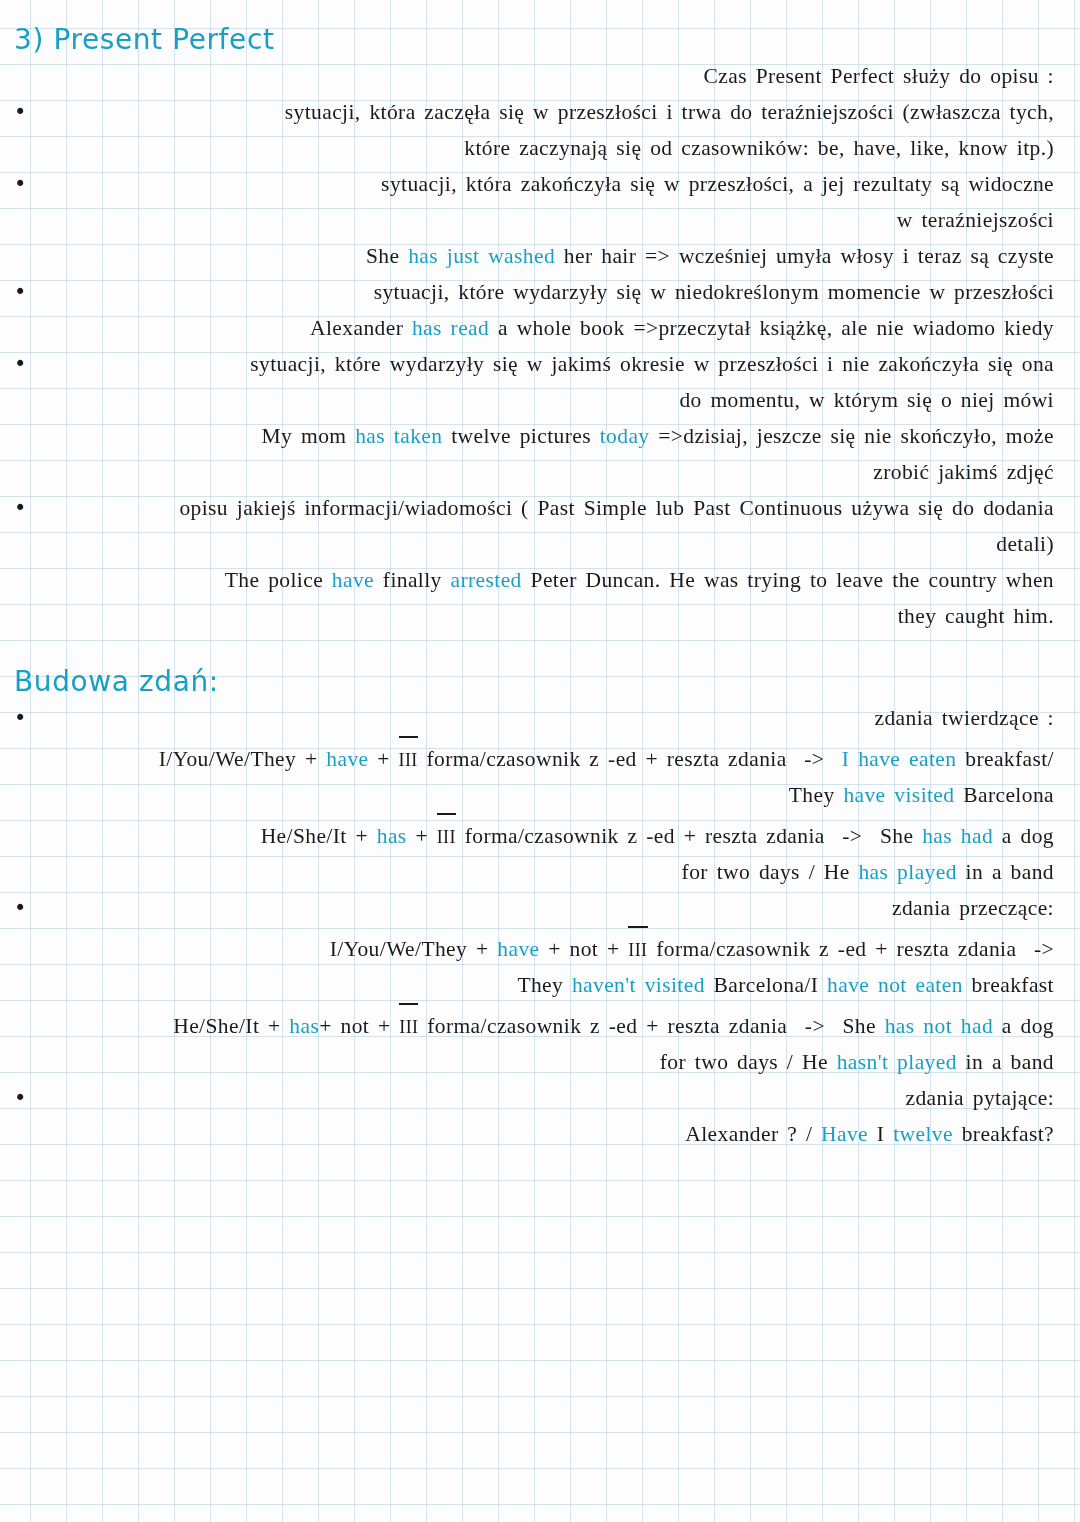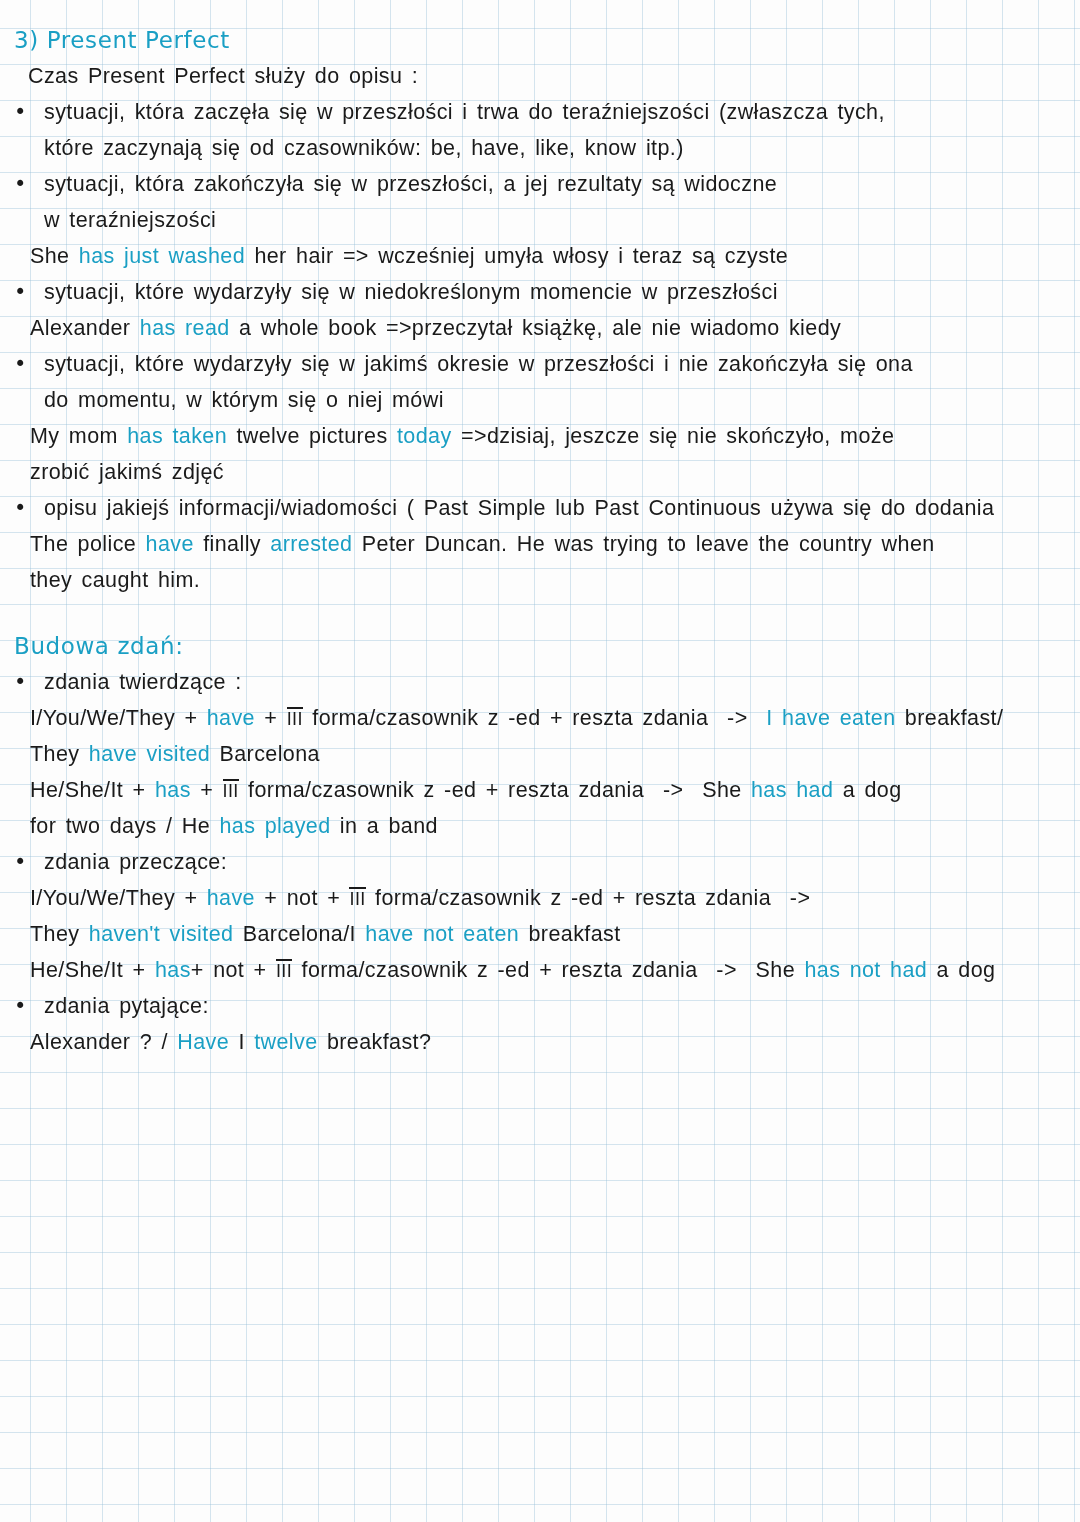--- a/index.html
+++ b/index.html
@@ -22,34 +22,35 @@
     background-position: -6px -8px;
     overflow: hidden;
   }
   .sheet {
     position: absolute;
     inset: 0;
     padding: 22px 26px 0 14px;
     box-sizing: border-box;
   }
   .line {
-    font-family: Liberation Sans, sans-serif;
+    font-family: Liberation Serif, serif;
     color: #1a1a1a;
     font-size: 21.5px;
     line-height: 36px;
     letter-spacing: 0.4px;
     white-space: pre-wrap;
     word-spacing: 3px;
+    text-align: right;
   }
   .hl {
     color: #1a9fc4;
   }
   .head {
     color: #1a9fc4;
-    font-size: 23px;
+    font-size: 28px;
     line-height: 36px;
     letter-spacing: 0.6px;
   }
   .bullet-row {
     display: flex;
     align-items: flex-start;
   }
   .bullet {
     flex: 0 0 auto;
     width: 16px;
@@ -63,21 +64,21 @@
     margin-left: 14px;
   }
   .indent {
     padding-left: 16px;
   }
   .gap {
     height: 30px;
   }
   .roman {
     border-top: 2px solid #1a1a1a;
-    padding-top: 0px;
+    padding-top: 12px;
     display: inline-block;
     line-height: 20px;
     font-size: 18px;
   }
 </style>
 </head>
 <body>
 
 <div class="page">
   <div class="sheet">
@@ -115,20 +116,21 @@
             <div class="line">sytuacji, które wydarzyły się w jakimś okresie w przeszłości i nie zakończyła się ona</div>
             <div class="line">do momentu, w którym się o niej mówi</div>
           </div>
         </div>
         <div class="line indent"><span>My mom </span><span class="hl">has taken</span><span> twelve pictures </span><span class="hl">today</span><span> =&gt;dzisiaj, jeszcze się nie skończyło, może</span></div>
         <div class="line indent">zrobić jakimś zdjęć</div>
         <div class="bullet-row">
           <div class="bullet">•</div>
           <div class="bullet-body">
             <div class="line">opisu jakiejś informacji/wiadomości ( Past Simple lub Past Continuous używa się do dodania</div>
+            <div class="line">detali)</div>
           </div>
         </div>
         <div class="line indent"><span>The police </span><span class="hl">have</span><span> finally </span><span class="hl">arrested</span><span> Peter Duncan. He was trying to leave the country when</span></div>
         <div class="line indent">they caught him.</div>
       </div>
 
     <div class="gap"></div>
 
     <div class="head">Budowa zdań:</div>
 
@@ -141,20 +143,21 @@
         <div class="line indent"><span>They </span><span class="hl">have visited</span><span> Barcelona</span></div>
         <div class="line indent"><span>He/She/It + </span><span class="hl">has</span><span> + </span><span class="roman">III</span><span> forma/czasownik z -ed + reszta zdania  -&gt;  She </span><span class="hl">has had</span><span> a dog</span></div>
         <div class="line indent"><span>for two days / He </span><span class="hl">has played</span><span> in a band</span></div>
         <div class="bullet-row">
           <div class="bullet">•</div>
           <div class="line bullet-body">zdania przeczące:</div>
         </div>
         <div class="line indent"><span>I/You/We/They + </span><span class="hl">have</span><span> + not + </span><span class="roman">III</span><span> forma/czasownik z -ed + reszta zdania  -&gt;</span></div>
         <div class="line indent"><span>They </span><span class="hl">haven't visited</span><span> Barcelona/I </span><span class="hl">have not eaten</span><span> breakfast</span></div>
         <div class="line indent"><span>He/She/It + </span><span class="hl">has</span><span>+ not + </span><span class="roman">III</span><span> forma/czasownik z -ed + reszta zdania  -&gt;  She </span><span class="hl">has not had</span><span> a dog</span></div>
+        <div class="line indent"><span>for two days / He </span><span class="hl">hasn't played</span><span> in a band</span></div>
         <div class="bullet-row">
           <div class="bullet">•</div>
           <div class="line bullet-body">zdania pytające:</div>
         </div>
         <div class="line indent"><span>Alexander ? / </span><span class="hl">Have</span><span> I </span><span class="hl">twelve</span><span> breakfast?</span></div>
       </div>
 
   </div>
 </div>
 

